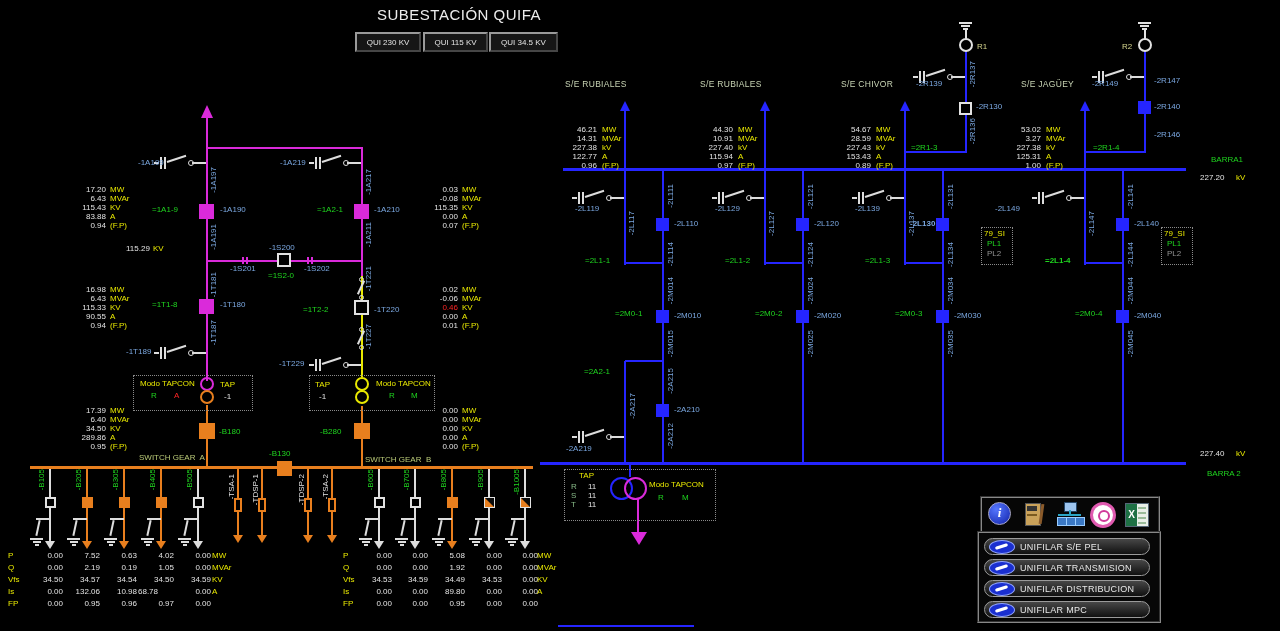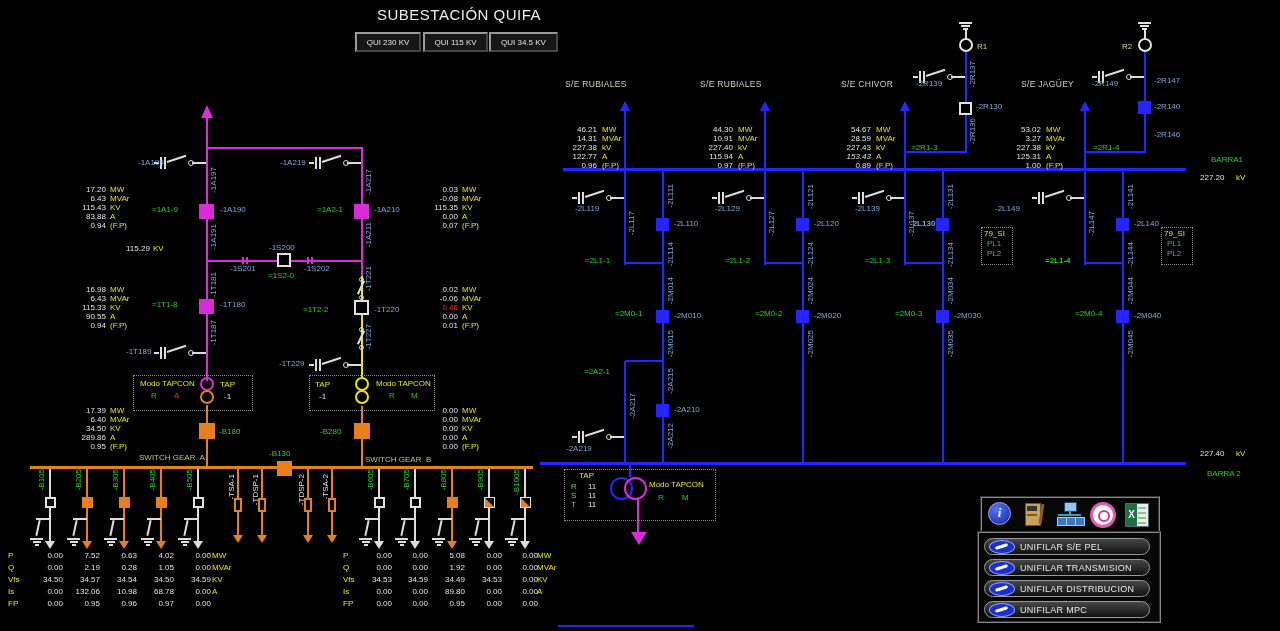--- a/index.html
+++ b/index.html
@@ -487,21 +487,21 @@
     <div class="t" style="left: 689px; top: 152px; color: rgb(226, 226, 226); width: 44px; text-align: right;">115.94</div>
     <div class="t" style="left: 738px; top: 152px; color: rgb(232, 232, 0);">A</div>
     <div class="t" style="left: 689px; top: 161px; color: rgb(226, 226, 226); width: 44px; text-align: right;">0.97</div>
     <div class="t" style="left: 738px; top: 161px; color: rgb(232, 232, 0);">(F.P)</div>
     <div class="t" style="left: 827px; top: 125px; color: rgb(226, 226, 226); width: 44px; text-align: right;">54.67</div>
     <div class="t" style="left: 876px; top: 125px; color: rgb(232, 232, 0);">MW</div>
     <div class="t" style="left: 827px; top: 134px; color: rgb(226, 226, 226); width: 44px; text-align: right;">28.59</div>
     <div class="t" style="left: 876px; top: 134px; color: rgb(232, 232, 0);">MVAr</div>
     <div class="t" style="left: 827px; top: 143px; color: rgb(226, 226, 226); width: 44px; text-align: right;">227.43</div>
     <div class="t" style="left: 876px; top: 143px; color: rgb(232, 232, 0);">kV</div>
-    <div class="t" style="left: 827px; top: 152px; color: rgb(226, 226, 226); width: 44px; text-align: right; font-style: italic;">153.43</div>
+    <div class="t" style="left: 827px; top: 152px; color: rgb(226, 226, 226); width: 44px; text-align: right;">153.43</div>
     <div class="t" style="left: 876px; top: 152px; color: rgb(232, 232, 0);">A</div>
     <div class="t" style="left: 827px; top: 161px; color: rgb(226, 226, 226); width: 44px; text-align: right;">0.89</div>
     <div class="t" style="left: 876px; top: 161px; color: rgb(232, 232, 0);">(F.P)</div>
     <div class="t" style="left: 997px; top: 125px; color: rgb(226, 226, 226); width: 44px; text-align: right;">53.02</div>
     <div class="t" style="left: 1046px; top: 125px; color: rgb(232, 232, 0);">MW</div>
     <div class="t" style="left: 997px; top: 134px; color: rgb(226, 226, 226); width: 44px; text-align: right;">3.27</div>
     <div class="t" style="left: 1046px; top: 134px; color: rgb(232, 232, 0);">MVAr</div>
     <div class="t" style="left: 997px; top: 143px; color: rgb(226, 226, 226); width: 44px; text-align: right;">227.38</div>
     <div class="t" style="left: 1046px; top: 143px; color: rgb(232, 232, 0);">kV</div>
     <div class="t" style="left: 997px; top: 152px; color: rgb(226, 226, 226); width: 44px; text-align: right;">125.31</div>
@@ -557,40 +557,40 @@
     <div class="ln" style="left: 123px; top: 508px; width: 2px; height: 33px; background: rgb(232, 127, 30);"></div>
     <div style="left: 102px; top: 515px; width: 24px; height: 32px; position: absolute;">
       <div style="position: absolute; left: 8px; top: 3px; width: 14px; height: 2px; background: rgb(221, 221, 221);"></div>
       <div style="position: absolute; left: 9px; top: 5px; width: 2px; height: 16px; background: rgb(221, 221, 221); transform: rotate(12deg);"></div>
       <div style="position: absolute; left: 2px; top: 23px; width: 13px; height: 2px; background: rgb(221, 221, 221);"></div>
       <div style="position: absolute; left: 4.5px; top: 26px; width: 8px; height: 2px; background: rgb(221, 221, 221);"></div>
       <div style="position: absolute; left: 6.5px; top: 29px; width: 4px; height: 2px; background: rgb(221, 221, 221);"></div>
     </div>
     <div class="tri" style="left: 119px; top: 541px; border-left: 5px solid transparent; border-right: 5px solid transparent; border-top: 8px solid rgb(232, 127, 30);"></div>
     <div class="t" style="left: 101px; top: 551px; color: rgb(226, 226, 226); width: 36px; text-align: right;">0.63</div>
-    <div class="t" style="left: 101px; top: 563px; color: rgb(226, 226, 226); width: 36px; text-align: right;">0.28</div>
+    <div class="t" style="left: 101px; top: 563px; color: rgb(226, 226, 226); width: 36px; text-align: right;">0.19</div>
     <div class="t" style="left: 101px; top: 575px; color: rgb(226, 226, 226); width: 36px; text-align: right;">34.54</div>
     <div class="t" style="left: 101px; top: 587px; color: rgb(226, 226, 226); width: 36px; text-align: right;">10.98</div>
     <div class="t" style="left: 101px; top: 599px; color: rgb(226, 226, 226); width: 36px; text-align: right;">0.96</div>
     <div class="t rot" style="left: 148px; top: 469px; color: rgb(31, 213, 31);">-B405</div>
     <div class="ln" style="left: 160px; top: 469px; width: 2px; height: 28px; background: rgb(232, 127, 30);"></div>
     <div class="sq" style="left: 156px; top: 497px; width: 11px; height: 11px; background: rgb(232, 127, 30);"></div>
     <div class="ln" style="left: 160px; top: 508px; width: 2px; height: 33px; background: rgb(232, 127, 30);"></div>
     <div style="left: 139px; top: 515px; width: 24px; height: 32px; position: absolute;">
       <div style="position: absolute; left: 8px; top: 3px; width: 14px; height: 2px; background: rgb(221, 221, 221);"></div>
       <div style="position: absolute; left: 9px; top: 5px; width: 2px; height: 16px; background: rgb(221, 221, 221); transform: rotate(12deg);"></div>
       <div style="position: absolute; left: 2px; top: 23px; width: 13px; height: 2px; background: rgb(221, 221, 221);"></div>
       <div style="position: absolute; left: 4.5px; top: 26px; width: 8px; height: 2px; background: rgb(221, 221, 221);"></div>
       <div style="position: absolute; left: 6.5px; top: 29px; width: 4px; height: 2px; background: rgb(221, 221, 221);"></div>
     </div>
     <div class="tri" style="left: 156px; top: 541px; border-left: 5px solid transparent; border-right: 5px solid transparent; border-top: 8px solid rgb(232, 127, 30);"></div>
     <div class="t" style="left: 138px; top: 551px; color: rgb(226, 226, 226); width: 36px; text-align: right;">4.02</div>
     <div class="t" style="left: 138px; top: 563px; color: rgb(226, 226, 226); width: 36px; text-align: right;">1.05</div>
     <div class="t" style="left: 138px; top: 575px; color: rgb(226, 226, 226); width: 36px; text-align: right;">34.50</div>
-    <div class="t" style="left: 138px; top: 587px; color: rgb(226, 226, 226); width: 36px; text-align: right;">68.78</div>
+    <div class="t" style="left: 138px; top: 587px; color: rgb(226, 226, 226); width: 36px; ">68.78</div>
     <div class="t" style="left: 138px; top: 599px; color: rgb(226, 226, 226); width: 36px; text-align: right;">0.97</div>
     <div class="t rot" style="left: 185px; top: 469px; color: rgb(31, 213, 31);">-B505</div>
     <div class="ln" style="left: 197px; top: 469px; width: 2px; height: 28px; background: rgb(221, 221, 221);"></div>
     <div class="sq" style="left: 193px; top: 497px; width: 11px; height: 11px; border: 2px solid rgb(226, 226, 226); background: rgb(0, 0, 0);"></div>
     <div class="ln" style="left: 197px; top: 508px; width: 2px; height: 33px; background: rgb(221, 221, 221);"></div>
     <div style="left: 176px; top: 515px; width: 24px; height: 32px; position: absolute;">
       <div style="position: absolute; left: 8px; top: 3px; width: 14px; height: 2px; background: rgb(221, 221, 221);"></div>
       <div style="position: absolute; left: 9px; top: 5px; width: 2px; height: 16px; background: rgb(221, 221, 221); transform: rotate(12deg);"></div>
       <div style="position: absolute; left: 2px; top: 23px; width: 13px; height: 2px; background: rgb(221, 221, 221);"></div>
       <div style="position: absolute; left: 4.5px; top: 26px; width: 8px; height: 2px; background: rgb(221, 221, 221);"></div>

